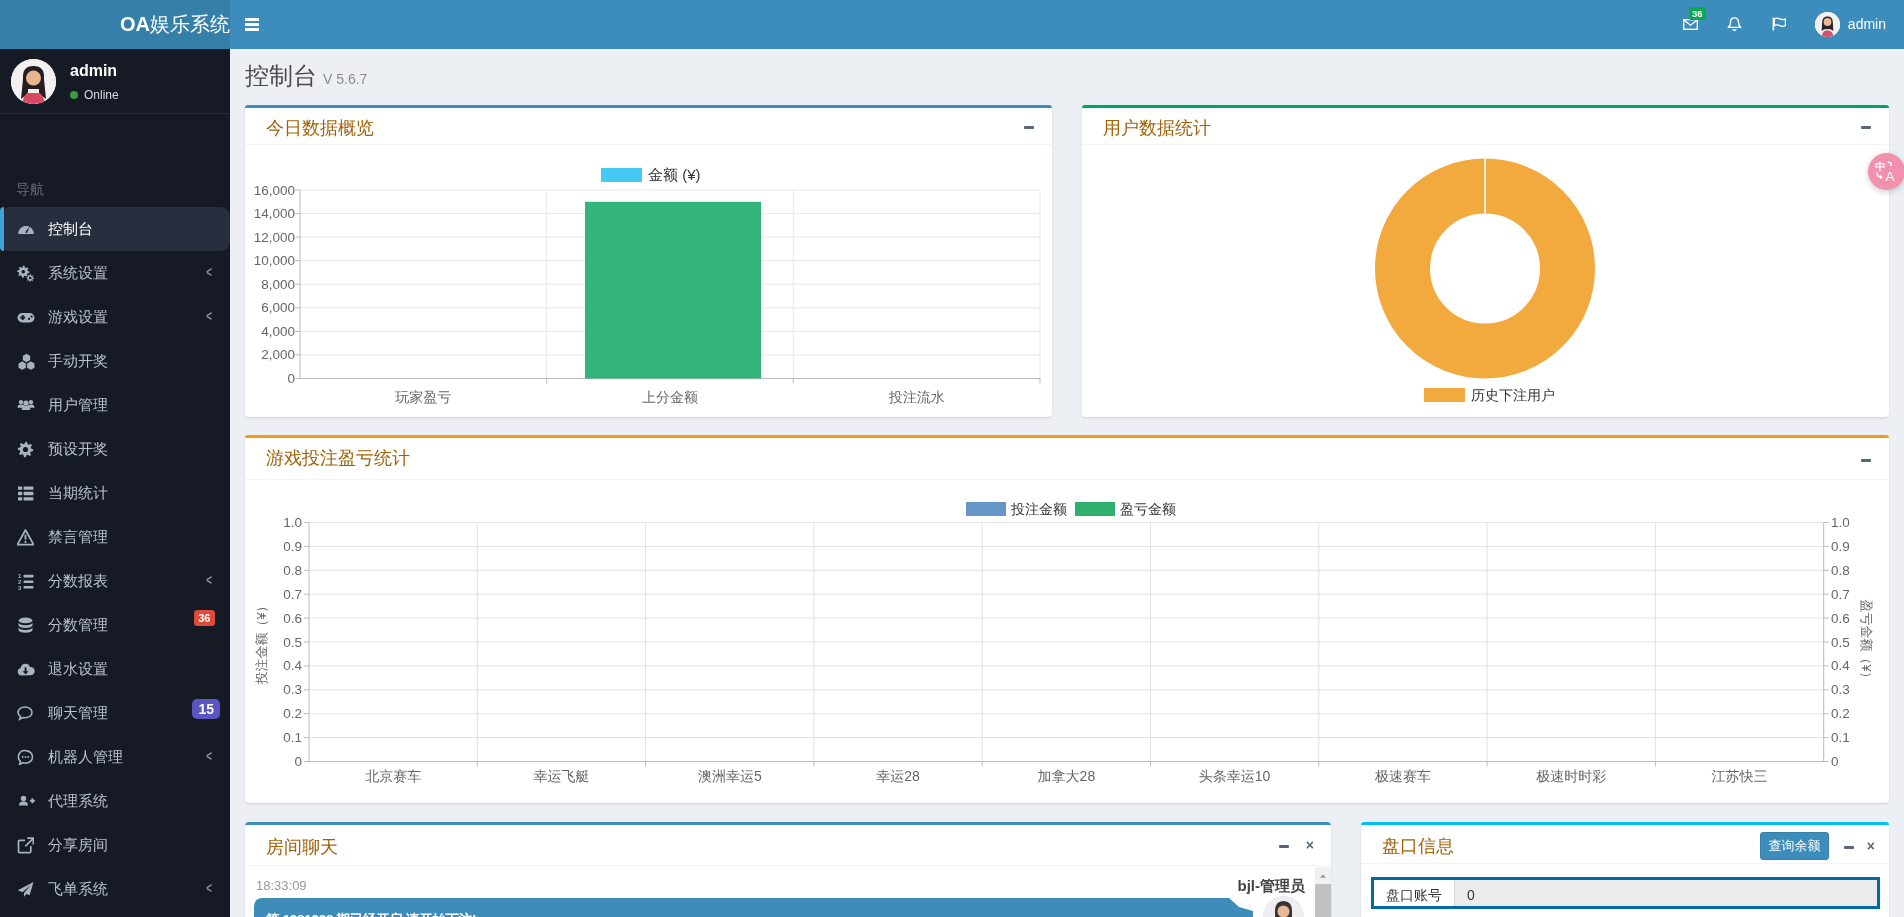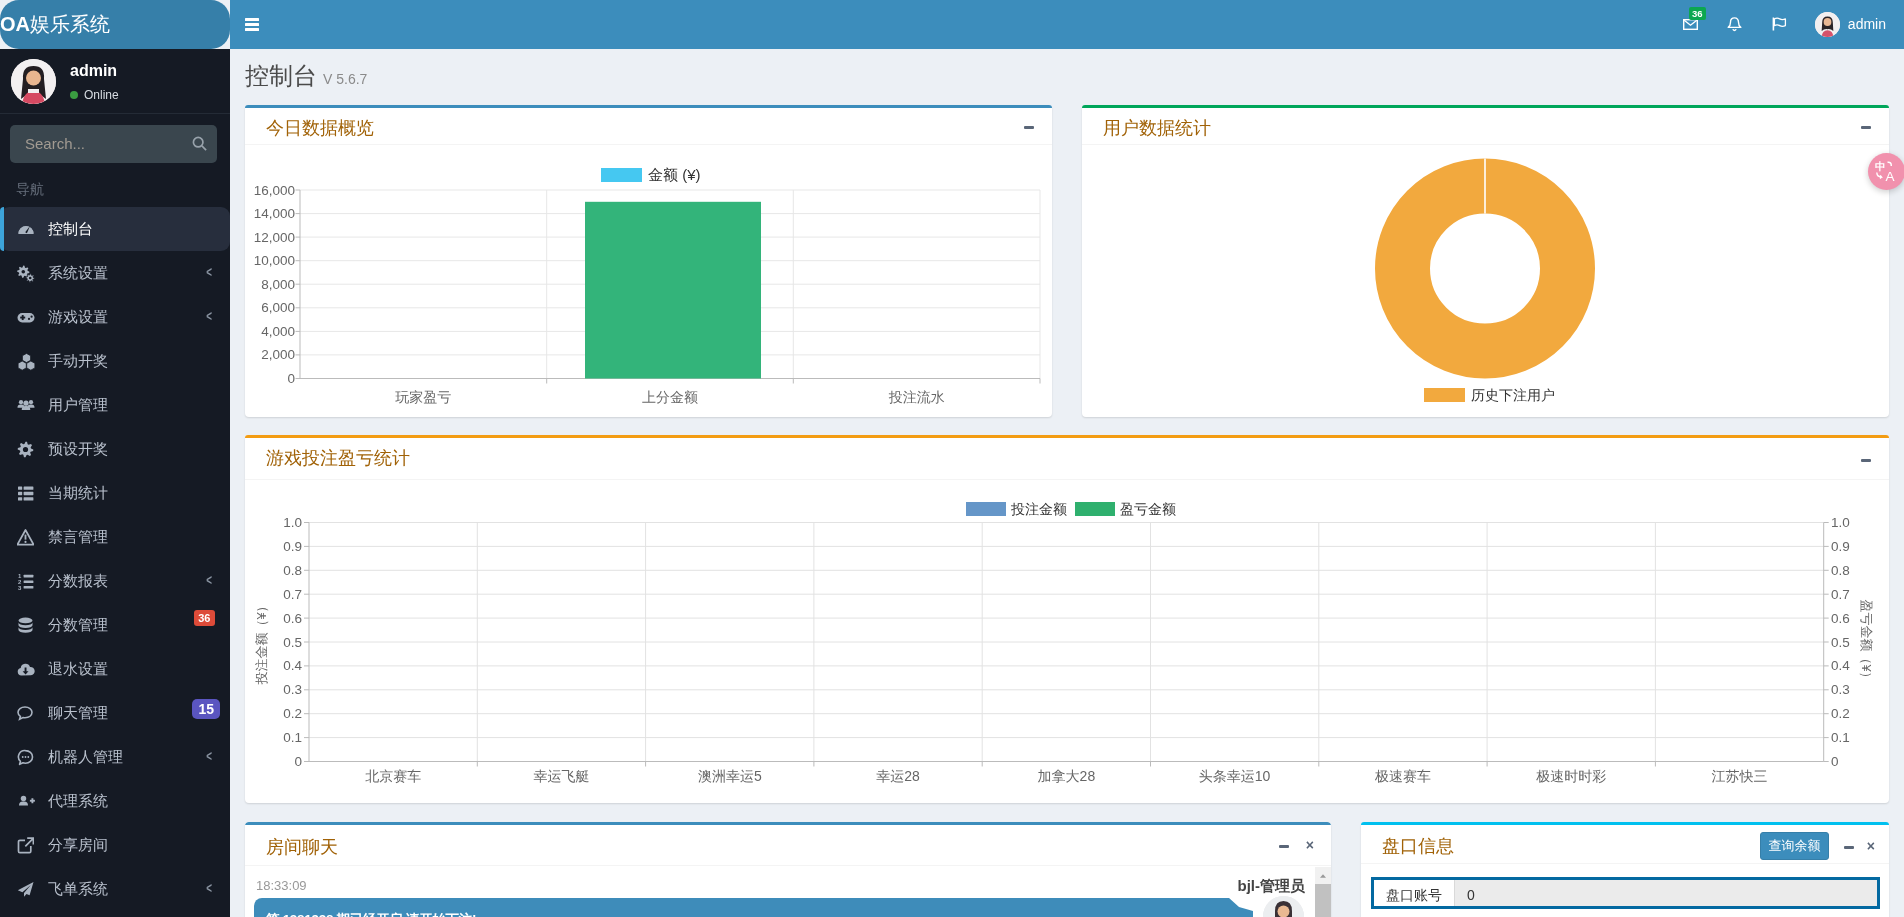--- a/index.html
+++ b/index.html
@@ -1,20 +1,20 @@
 <!DOCTYPE html>
 <html><head>
 <meta charset="utf-8">
 <style>
 * { margin:0; padding:0; box-sizing:border-box; }
 html,body { width:1904px; height:917px; overflow:hidden; }
 body { font-family:"Liberation Sans", sans-serif; background:#ecf0f5; position:relative; }
 .abs { position:absolute; }
 
-#logo { position:absolute; left:0; top:0; width:230px; height:49px; background:#367fa9; color:#fff; font-size:20px; text-align:left; line-height:49px;border-radius:19px; }
+#logo { position:absolute; left:0; top:0; width:230px; height:49px; background:#367fa9; color:#fff; font-size:20px; text-align:right; line-height:49px; }
 #logo b { font-weight:700; }
 #navbar { position:absolute; left:230px; top:0; right:0; height:49px; background:#3c8dbc; }
 .hamb { position:absolute; left:15px; top:18px; width:14px; height:13px; }
 .hamb span { display:block; height:2.6px; background:#fff; margin-bottom:2.4px; border-radius:0.5px; }
 #nav-admin { position:absolute; right:18px; top:0; line-height:49px; color:#fff; font-size:14px; }
 #nav-avatar { position:absolute; right:64px; top:12px; width:25px; height:25px; border-radius:50%; overflow:hidden; background:#f4f2f3; }
 .mailbadge { position:absolute; left:1689px; top:7px; background:#0ca750; color:#fff; font-size:9.5px; font-weight:bold; padding:1.5px 3px; border-radius:2px; line-height:9.5px; }
 
 #sidebar { position:absolute; left:0; top:49px; width:230px; bottom:0; background:#151a24; }
 .upanel { position:relative; height:65px; border-bottom:1px solid #242b36; }
@@ -95,26 +95,20 @@
       <svg width="45" height="45" viewBox="0 0 45 45">
           <rect width="45" height="45" fill="#f3f0f1"></rect>
           <path d="M12 20 Q11 7 22.5 7 Q34 7 33 20 L35 40 Q28 34 22.5 35 Q17 34 10 40 Z" fill="#241e22"></path>
           <circle cx="22.5" cy="19" r="7.5" fill="#e9b58f"></circle>
           <path d="M11 45 Q13 32 22.5 32 Q32 32 34 45 Z" fill="#d64a62"></path>
           <rect x="17" y="30" width="11" height="4" fill="#f3f0f1"></rect>
         </svg>
     </div>
     <div class="uname">admin</div>
     <div class="uonline"><span class="dot"></span>Online</div>
-    <div class="sform">Search...
-      <svg width="15" height="15" viewBox="0 0 17 17">
-          <circle cx="7" cy="7" r="5.4" fill="none" stroke="#98a2ab" stroke-width="1.9"></circle>
-          <path d="M11.2 11.2 L16 16" stroke="#98a2ab" stroke-width="1.9"></path>
-        </svg>
-    </div>
     <div class="navhdr">导航</div>
   </div>
   <div id="menu">
   <div class="mi active">
         <span class="mico"><svg width="18" height="18" viewBox="0 0 18 18">
             <path d="M1.4 12.6 A7.45 7.45 0 1 1 16.6 12.6 L14.2 12.6 Z M3.8 12.6 L1.4 12.6 Z" fill="#a9b3c0"></path>
             <path d="M1.4 12.9 A7.45 7.45 0 1 1 16.6 12.9 Z" fill="#a9b3c0"></path>
             <path d="M8.2 11.2 L13.0 5.0 L9.9 12.2 Z" fill="#151a24"></path>
           </svg></span>
         <span class="mtxt">控制台</span>

